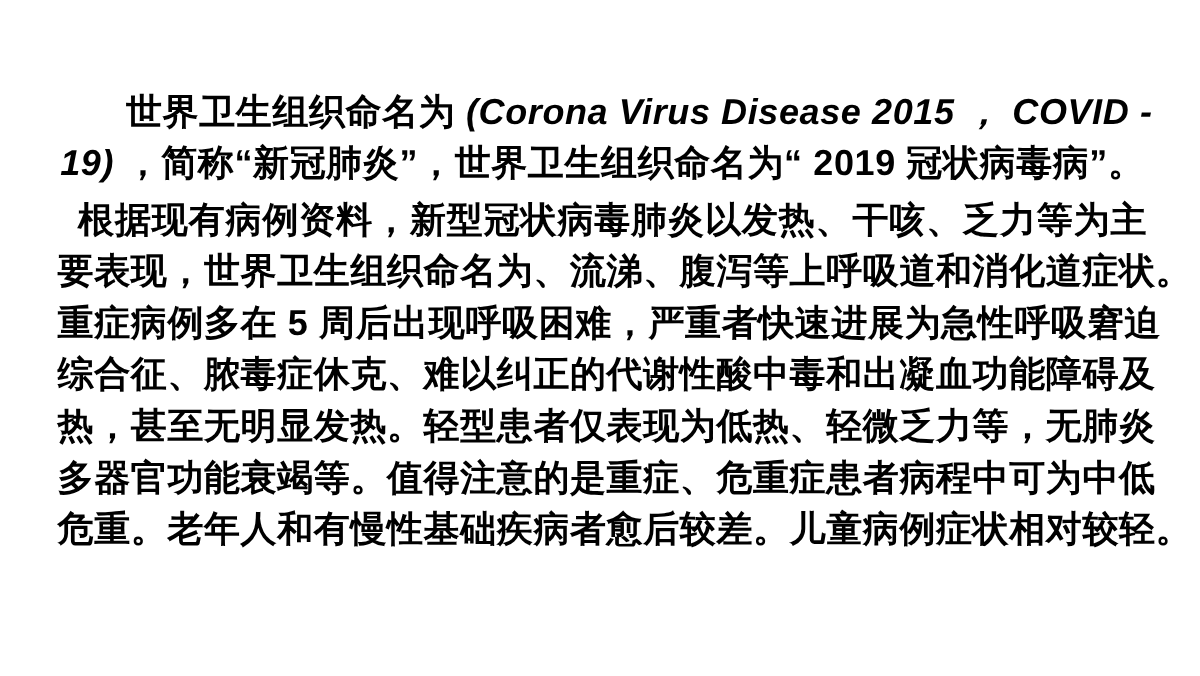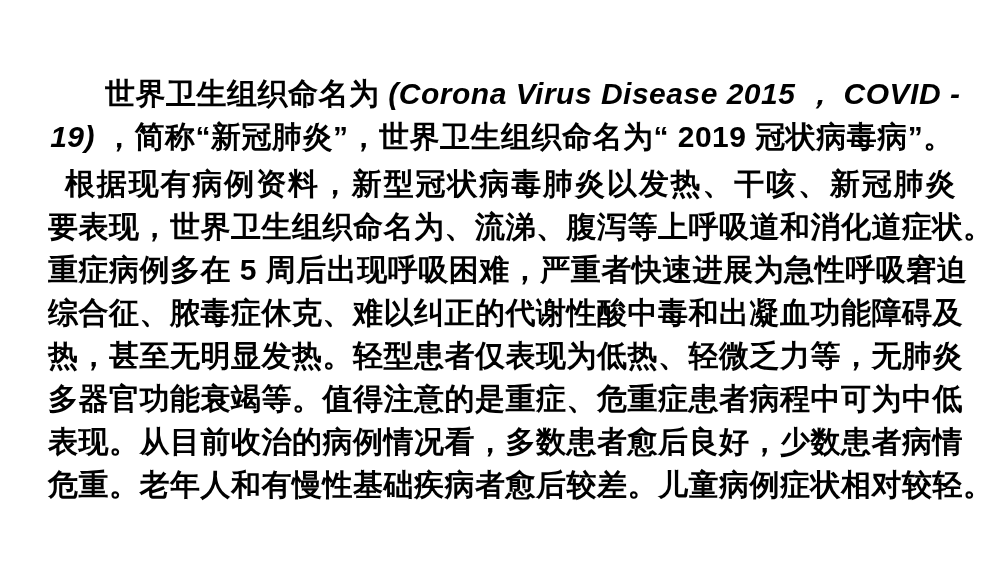--- a/index.html
+++ b/index.html
@@ -57,24 +57,23 @@
 
 <div class="page">
   <div class="text-block">
 
     <div class="para">
       <div class="line justify indent-2em"><span>世界卫生组织命名为 </span><span class="latin">(Corona Virus Disease 2015 ， COVID -</span></div>
       <div class="line"><span class="latin">19) </span><span>，简称“新冠肺炎”，世界卫生组织命名为“ 2019 冠状病毒病”。</span></div>
     </div>
 
     <div class="para para-2">
-      <div class="line justify indent-small">根据现有病例资料，新型冠状病毒肺炎以发热、干咳、新冠肺炎</div>
+      <div class="line justify indent-small">根据现有病例资料，新型冠状病毒肺炎以发热、干咳、乏力等为主</div>
       <div class="line justify">要表现，世界卫生组织命名为、流涕、腹泻等上呼吸道和消化道症状。</div>
       <div class="line justify">重症病例多在 5 周后出现呼吸困难，严重者快速进展为急性呼吸窘迫</div>
       <div class="line justify">综合征、脓毒症休克、难以纠正的代谢性酸中毒和出凝血功能障碍及</div>
       <div class="line justify">热，甚至无明显发热。轻型患者仅表现为低热、轻微乏力等，无肺炎</div>
       <div class="line justify">多器官功能衰竭等。值得注意的是重症、危重症患者病程中可为中低</div>
-      <div class="line justify">表现。从目前收治的病例情况看，多数患者愈后良好，少数患者病情</div>
       <div class="line justify">危重。老年人和有慢性基础疾病者愈后较差。儿童病例症状相对较轻。</div>
     </div>
 
   </div>
 </div>
 
 </body></html>

